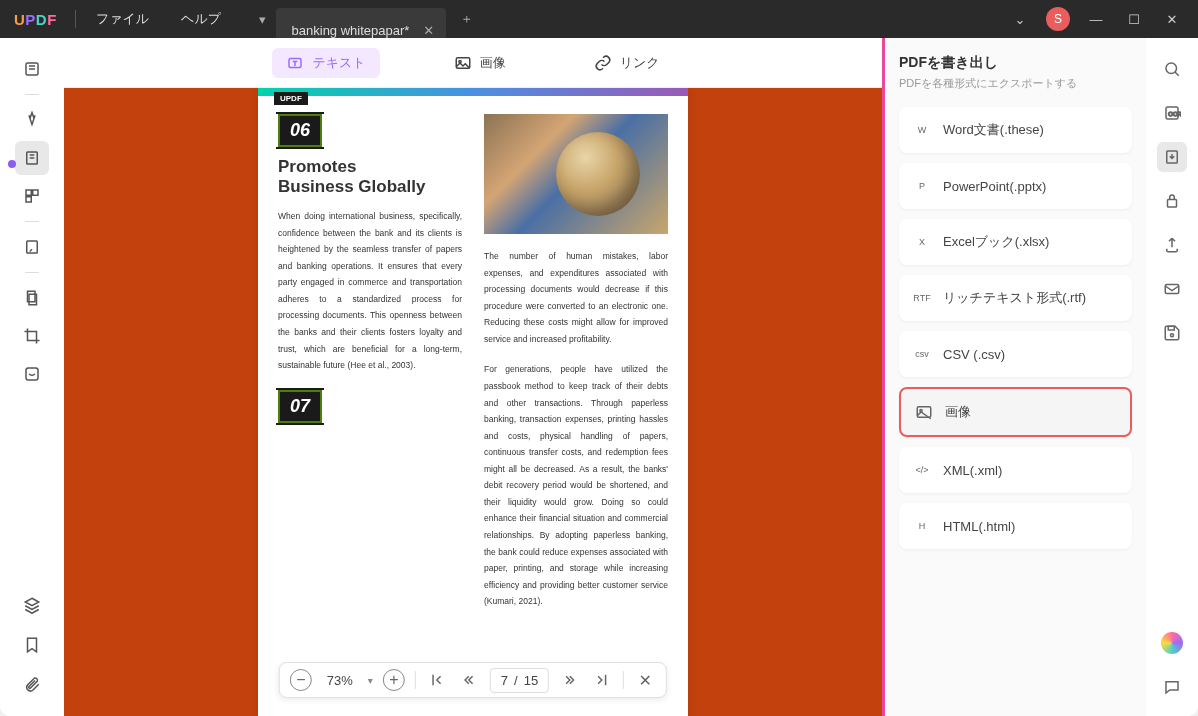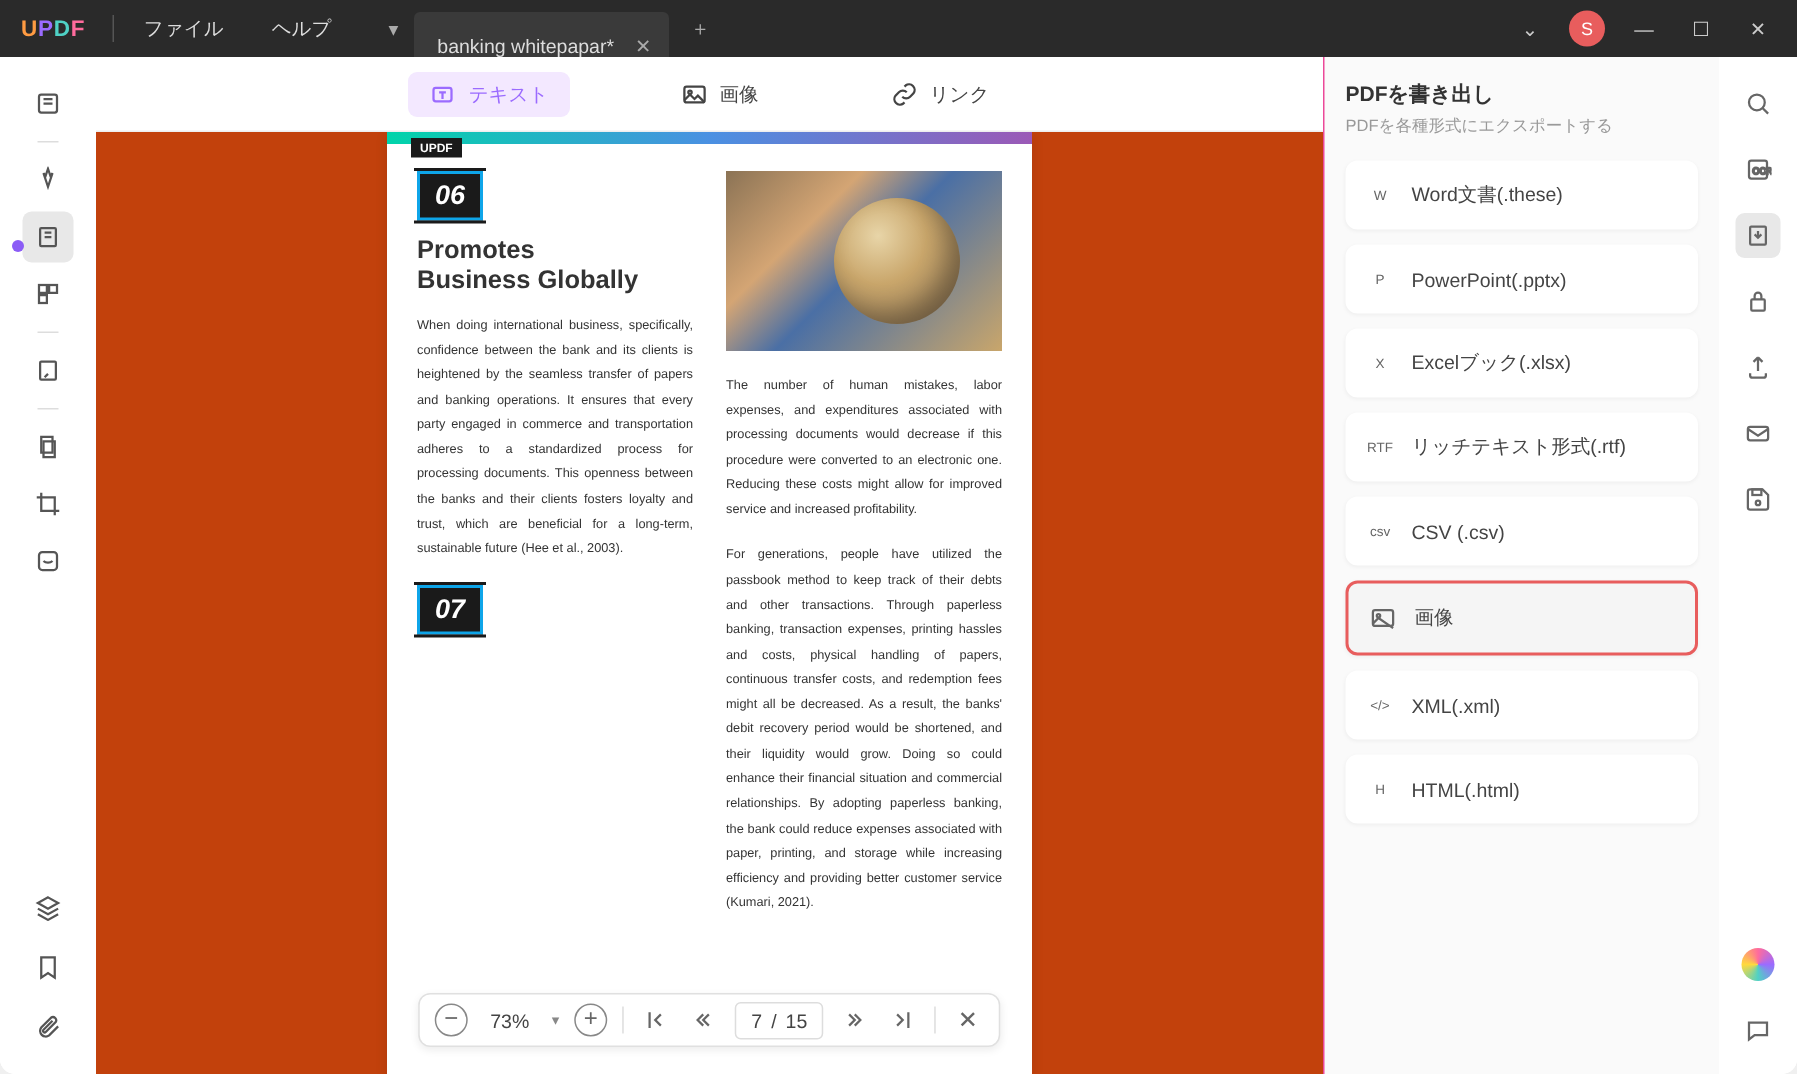--- a/index.html
+++ b/index.html
@@ -27,35 +27,35 @@
 .canvas{flex:1;background:#c2410c;display:flex;flex-direction:column;position:relative}
 .top-toolbar{height:50px;display:flex;align-items:center;justify-content:center;gap:60px;background:#fff;border-bottom:1px solid #eee}
 .tool-btn{display:flex;align-items:center;gap:8px;padding:6px 14px;cursor:pointer;font-size:13px;color:#444;border-radius:6px}
 .tool-btn.active{background:#F3E8FF;color:#9B6BFF}
 .doc-scroll{flex:1;display:flex;justify-content:center;overflow:hidden;padding-top:0}
 .page{width:430px;background:#fff;box-shadow:0 2px 8px rgba(0,0,0,0.1);position:relative}
 .page-header{height:8px;background:linear-gradient(90deg,#00d4aa,#4a90e2,#9b59b6)}
 .page-brand{position:absolute;top:4px;left:16px;background:#1a1a1a;color:#fff;font-size:8px;padding:2px 6px;font-weight:700}
 .page-body{padding:18px 20px 12px;display:flex;gap:22px;font-size:9px;color:#333}
 .col{flex:1;text-align:justify}
-.num-box{display:inline-block;background:#1a1a1a;color:#fff;padding:4px 10px;font-size:18px;font-weight:700;font-style:italic;border:2px solid #0ea5e9;position:relative;margin-bottom:10px}
+.num-box{display:inline-block;background:#1a1a1a;color:#fff;padding:4px 10px;font-size:18px;font-weight:700;font-style:italic;border:2px solid #4d7c0f;position:relative;margin-bottom:10px}
 .num-box:before{content:"";position:absolute;left:-4px;right:-4px;top:-4px;height:2px;background:#1a1a1a}
 .num-box:after{content:"";position:absolute;left:-4px;right:-4px;bottom:-4px;height:2px;background:#1a1a1a}
 .doc-h{font-size:17px;font-weight:800;line-height:1.15;margin-bottom:12px;text-align:left}
 .doc-p{font-size:8.5px;line-height:1.95;color:#333}
 .doc-img{width:100%;height:120px;background:linear-gradient(135deg,#8b7355 0%,#d4a574 30%,#4a6fa5 50%,#c9a66b 100%);margin-bottom:14px;position:relative;overflow:hidden}
 .globe{position:absolute;right:28px;top:18px;width:84px;height:84px;border-radius:50%;background:radial-gradient(circle at 35% 30%,#e8d5a8,#c9a66b 40%,#8b7355);box-shadow:inset -8px -8px 16px rgba(0,0,0,0.3)}
 .bottom-bar{position:absolute;bottom:18px;left:50%;transform:translateX(-50%);height:36px;background:#fff;border:1px solid #e0e0e0;border-radius:8px;display:flex;align-items:center;padding:0 10px;gap:10px;box-shadow:0 2px 6px rgba(0,0,0,0.08)}
 .bb-btn{width:22px;height:22px;display:flex;align-items:center;justify-content:center;cursor:pointer;color:#666;border-radius:50%}
 .bb-btn.circle{border:1.5px solid #888}
 .bb-sep{width:1px;height:18px;background:#ddd}
 .zoom-txt{font-size:13px;color:#444;min-width:36px;text-align:center}
 .zoom-dd{color:#888;font-size:10px;cursor:pointer}
 .page-box{border:1px solid #ddd;border-radius:4px;padding:4px 10px;font-size:13px;color:#444;display:flex;gap:6px}
-.right-panel{width:264px;background:#fafafa;border-left:1px solid #ec4899;padding:16px 14px}
+.right-panel{width:264px;background:#fafafa;border-left:3px solid #ec4899;padding:16px 14px}
 .panel-title{font-size:14px;font-weight:600;color:#333;margin-bottom:4px}
 .panel-sub{font-size:11px;color:#999;margin-bottom:16px}
 .export-btn{background:#fff;border:none;border-radius:8px;padding:14px 14px;display:flex;align-items:center;gap:12px;font-size:13px;color:#444;cursor:pointer;margin-bottom:10px;box-shadow:0 1px 3px rgba(0,0,0,0.05);width:100%}
 .export-btn.highlight{border:2px solid #E85D5D;background:#f5f5f5}
 .fmt-icon{width:18px;height:18px;display:flex;align-items:center;justify-content:center;font-size:9px;color:#666}
 .right-rail{width:52px;background:#fff;display:flex;flex-direction:column;align-items:center;padding-top:16px;gap:14px;border-radius:0 0 10px 0}
 .rr-btn{width:30px;height:30px;display:flex;align-items:center;justify-content:center;cursor:pointer;color:#666;border-radius:6px}
 .rr-btn.active{background:#e8e8e8}
 .rr-bottom{margin-top:auto;margin-bottom:14px;display:flex;flex-direction:column;gap:14px;align-items:center}
 .ai-icon{width:22px;height:22px;border-radius:50%;background:conic-gradient(#ff6b9d,#9b6bff,#4fd1c5,#ffd93d,#ff6b9d)}

